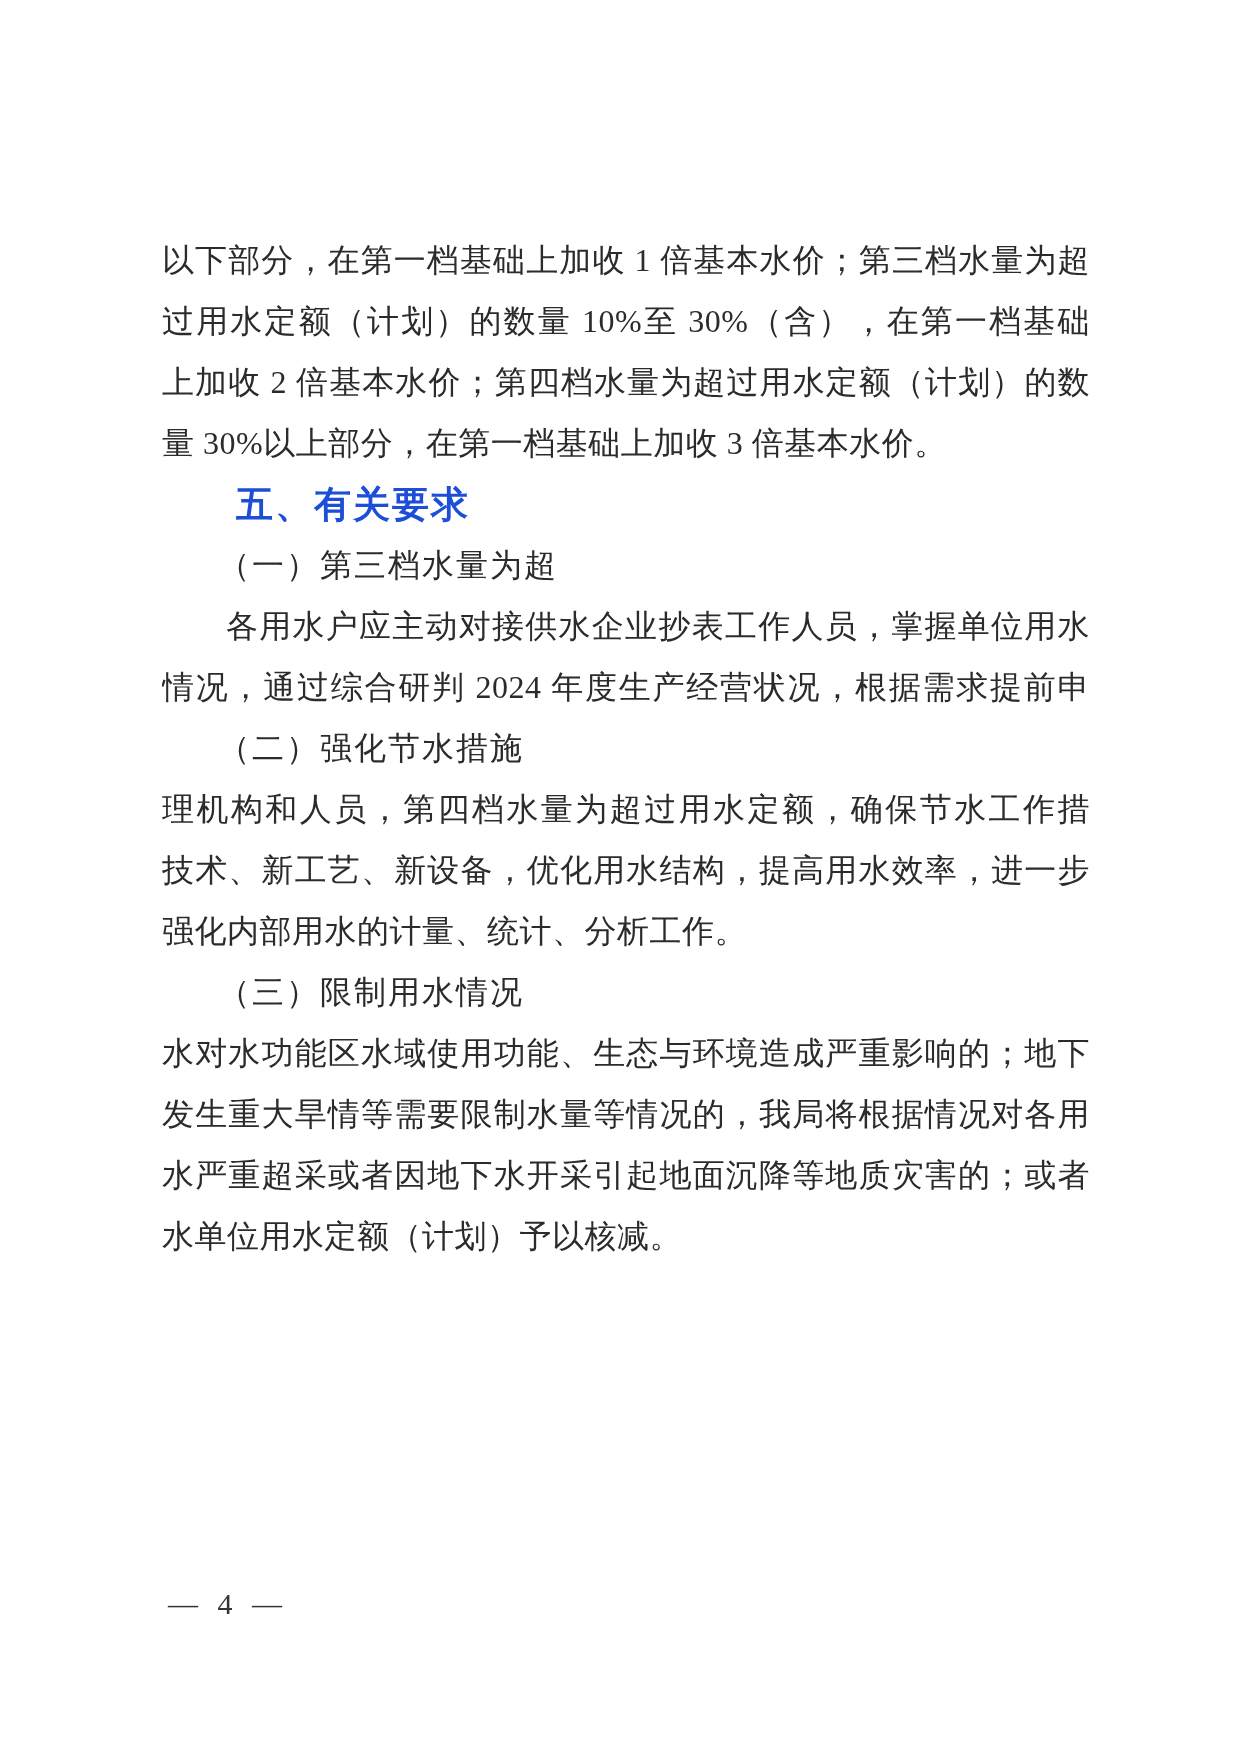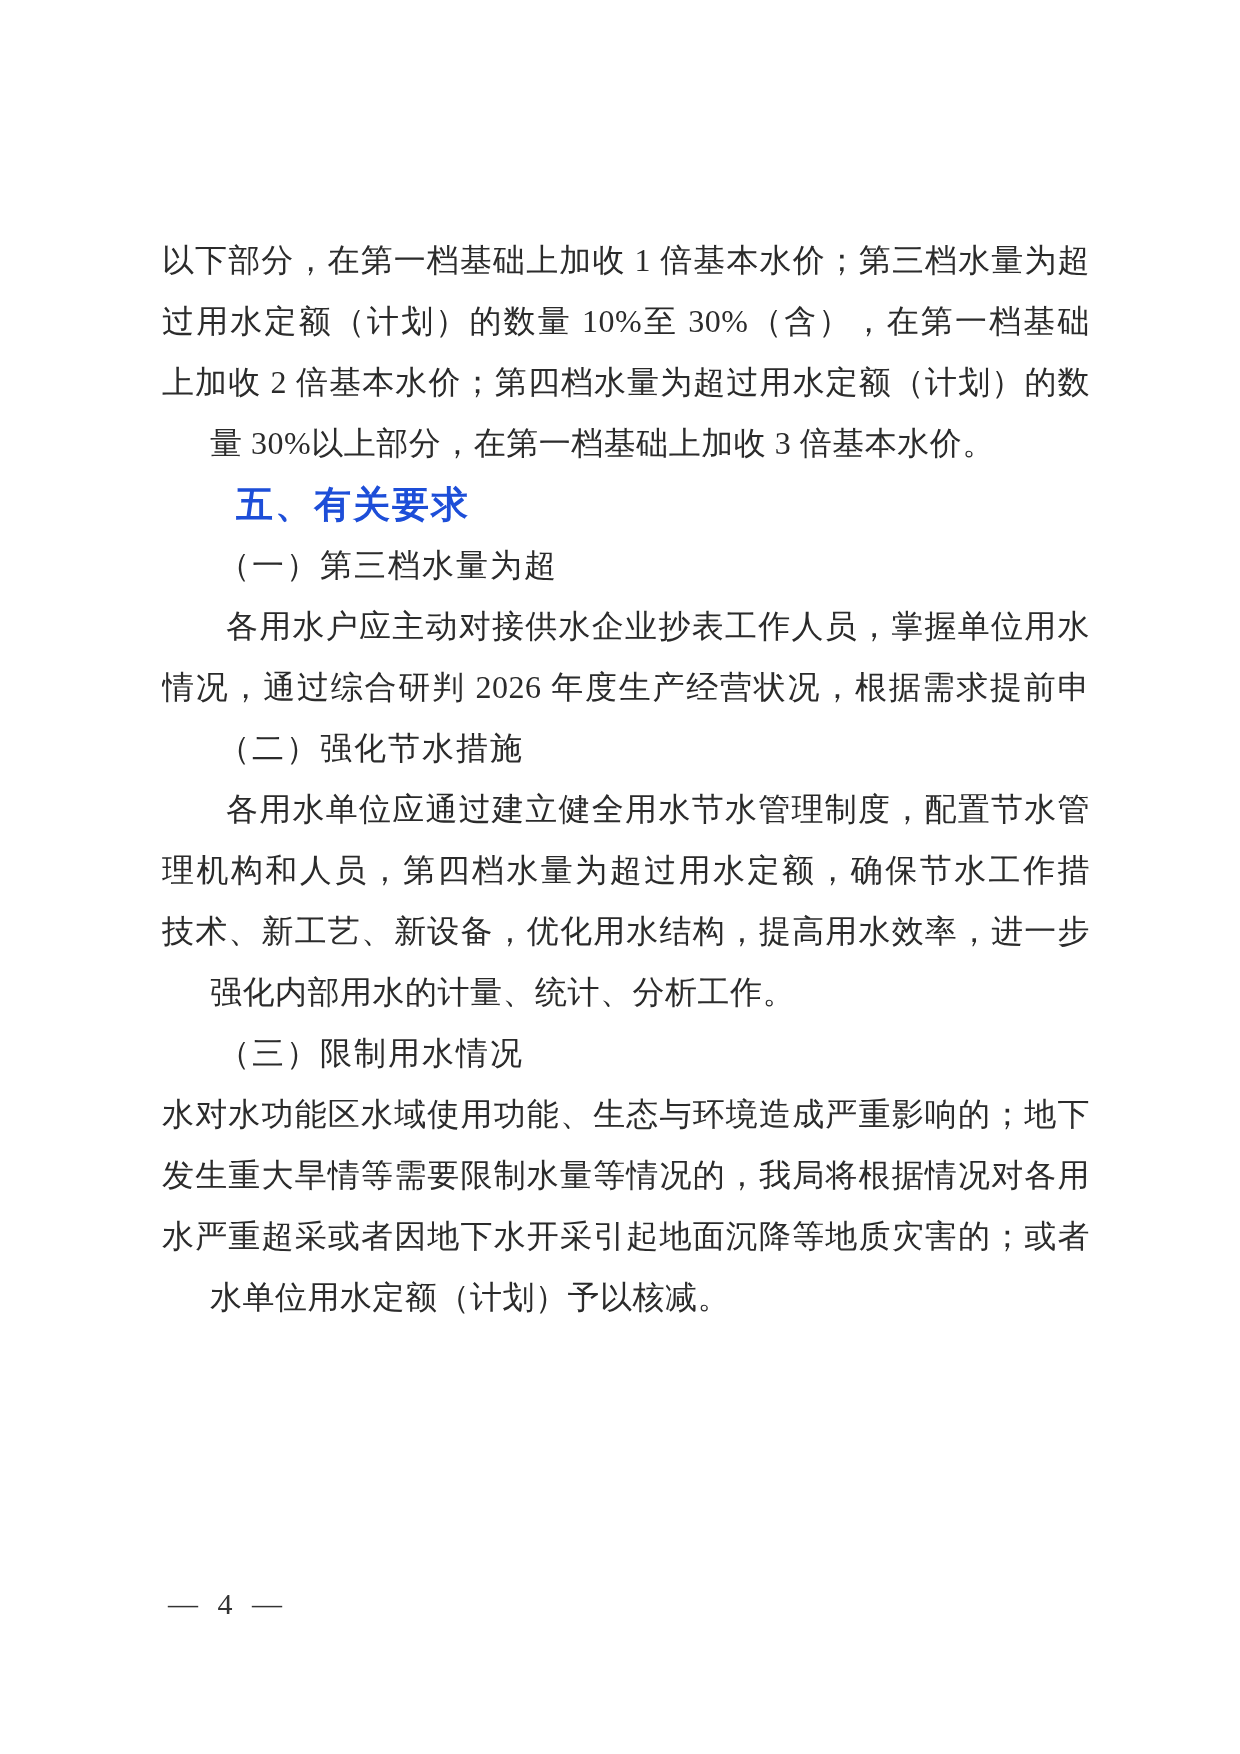--- a/index.html
+++ b/index.html
@@ -34,21 +34,20 @@
     font-size: 32px;
     letter-spacing: 0.5px;
     text-align: justify;
     text-align-last: justify;
     text-justify: distribute;
     white-space: nowrap;
     overflow: hidden;
   }
   .line.body-last {
     text-align-last: left;
-    margin-left: 48px;
   }
   .line.body-first {
     padding-left: 64px;
   }
   .line.heading1 {
     padding-left: 74px;
     font-family: "Liberation Sans", "DejaVu Sans", sans-serif;
     font-weight: 700;
     font-size: 37px;
     color: #1d4ed8;
@@ -78,23 +77,22 @@
 <div class="page">
 
   <div class="content">
     <div class="line body">以下部分，在第一档基础上加收 1 倍基本水价；第三档水量为超</div>
     <div class="line body">过用水定额（计划）的数量 10%至 30%（含），在第一档基础</div>
     <div class="line body">上加收 2 倍基本水价；第四档水量为超过用水定额（计划）的数</div>
     <div class="line body-last">量 30%以上部分，在第一档基础上加收 3 倍基本水价。</div>
     <div class="line heading1">五、有关要求</div>
     <div class="line heading2">（一）第三档水量为超</div>
     <div class="line body-first">各用水户应主动对接供水企业抄表工作人员，掌握单位用水</div>
-    <div class="line body">情况，通过综合研判 2026 年度生产经营状况，根据需求提前申</div>
+    <div class="line body">情况，通过综合研判 2024 年度生产经营状况，根据需求提前申</div>
     <div class="line heading2">（二）强化节水措施</div>
-    <div class="line body-first">各用水单位应通过建立健全用水节水管理制度，配置节水管</div>
     <div class="line body">理机构和人员，第四档水量为超过用水定额，确保节水工作措</div>
     <div class="line body">技术、新工艺、新设备，优化用水结构，提高用水效率，进一步</div>
     <div class="line body-last">强化内部用水的计量、统计、分析工作。</div>
     <div class="line heading2">（三）限制用水情况</div>
     <div class="line body">水对水功能区水域使用功能、生态与环境造成严重影响的；地下</div>
     <div class="line body">发生重大旱情等需要限制水量等情况的，我局将根据情况对各用</div>
     <div class="line body">水严重超采或者因地下水开采引起地面沉降等地质灾害的；或者</div>
     <div class="line body-last">水单位用水定额（计划）予以核减。</div>
   </div>
 

